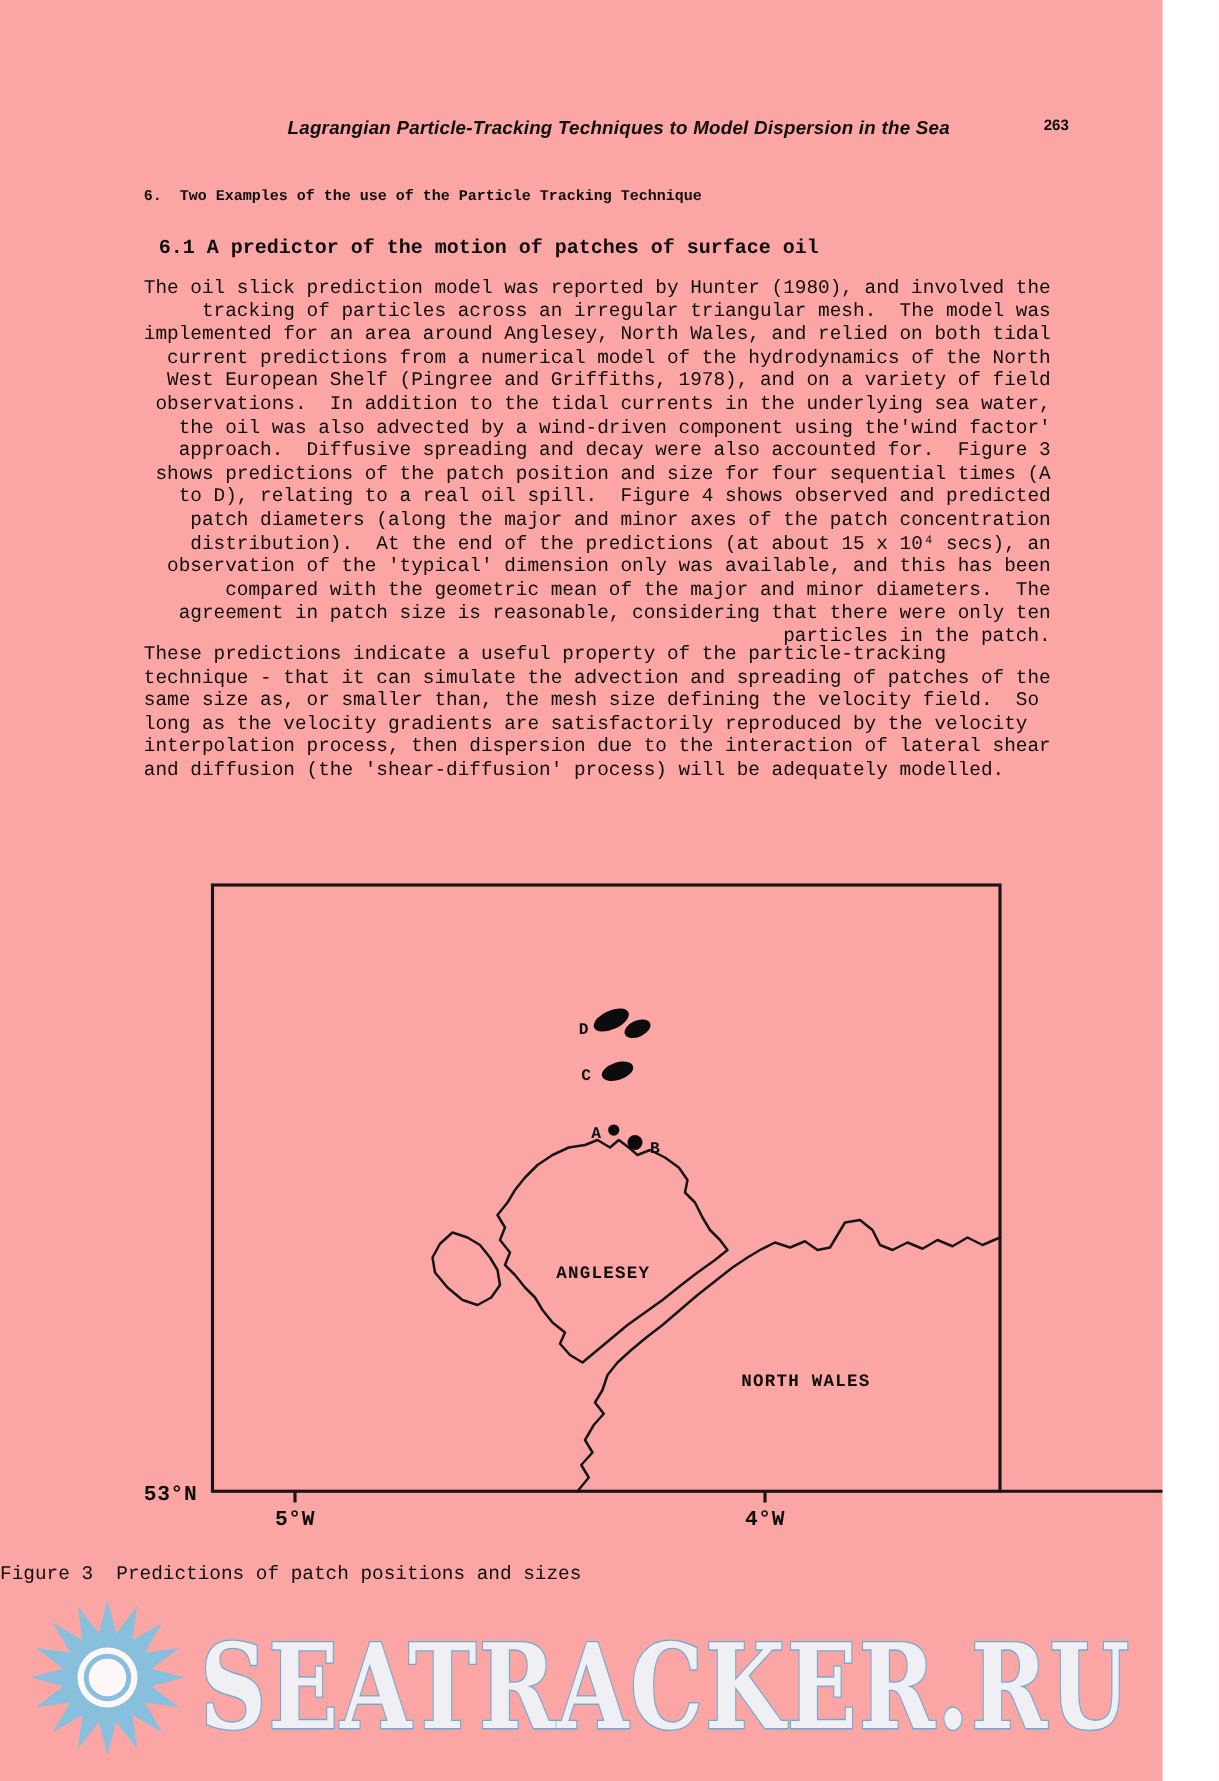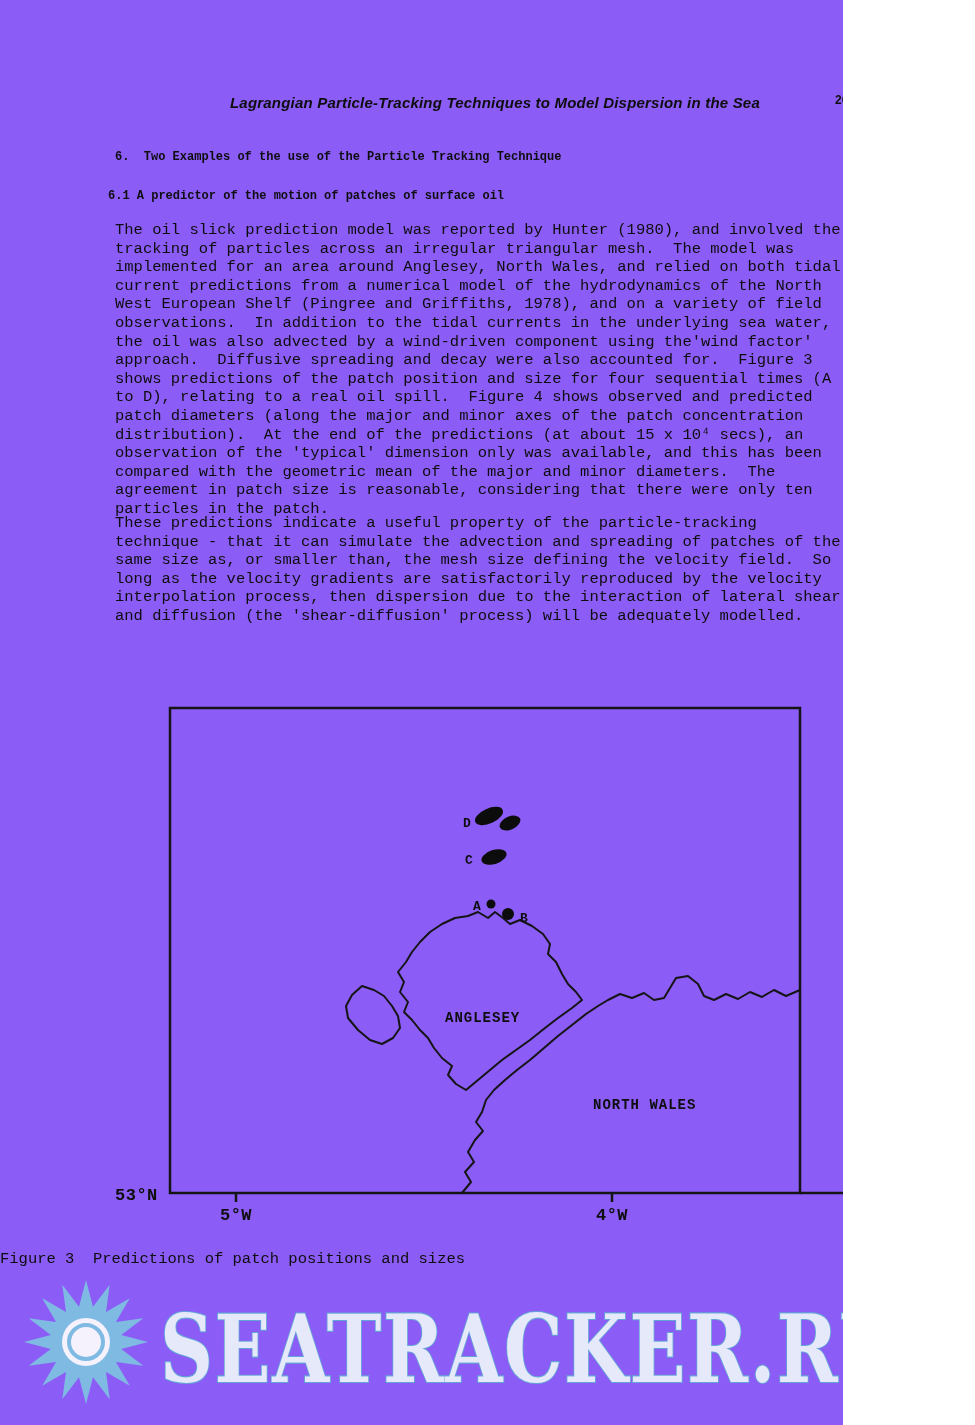--- a/index.html
+++ b/index.html
@@ -2,23 +2,23 @@
 <html><head>
 <meta charset="utf-8">
 <style>
   html, body {
     margin: 0;
     padding: 0;
     background: #ffffff;
   }
   .page {
     position: relative;
-    width: 843px;
+    width: 930px;
     height: 1425px;
-    background: #8b5cf6;
+    background: #fca5a5;
     overflow: hidden;
     font-family: "Liberation Mono", "DejaVu Sans Mono", monospace;
     color: #0e0e0e;
   }
   .running-header {
     position: absolute;
     top: 94px;
     left: 230px;
     font-family: "Liberation Sans", sans-serif;
     font-style: italic;
@@ -38,33 +38,33 @@
     position: absolute;
     top: 150px;
     left: 115px;
     font-size: 12px;
     font-weight: bold;
     white-space: pre;
   }
   .heading-2 {
     position: absolute;
     top: 189px;
-    left: 108px;
-    font-size: 12px;
+    left: 127px;
+    font-size: 16px;
     font-weight: bold;
     white-space: pre;
   }
   .para {
     position: absolute;
     left: 115px;
     font-size: 15.5px;
     line-height: 18.6px;
     white-space: pre;
   }
-  .para-1 { top: 221px; }
+  .para-1 { top: 221px; text-align: right; }
   .para-2 { top: 514px; }
   .figure-svg {
     position: absolute;
     left: 110px;
     top: 700px;
     width: 830px;
     height: 530px;
   }
   .figure-svg .coast {
     fill: none;

